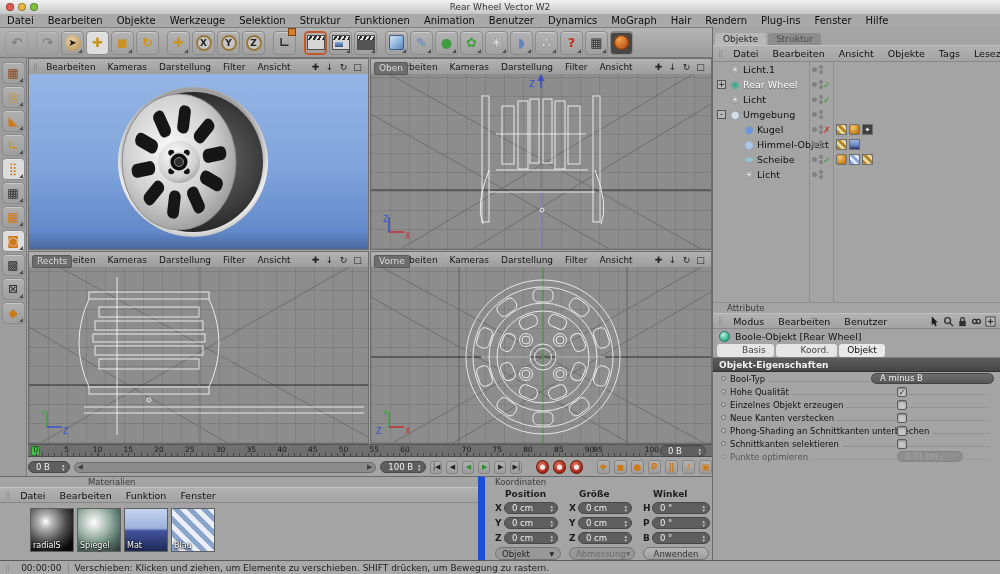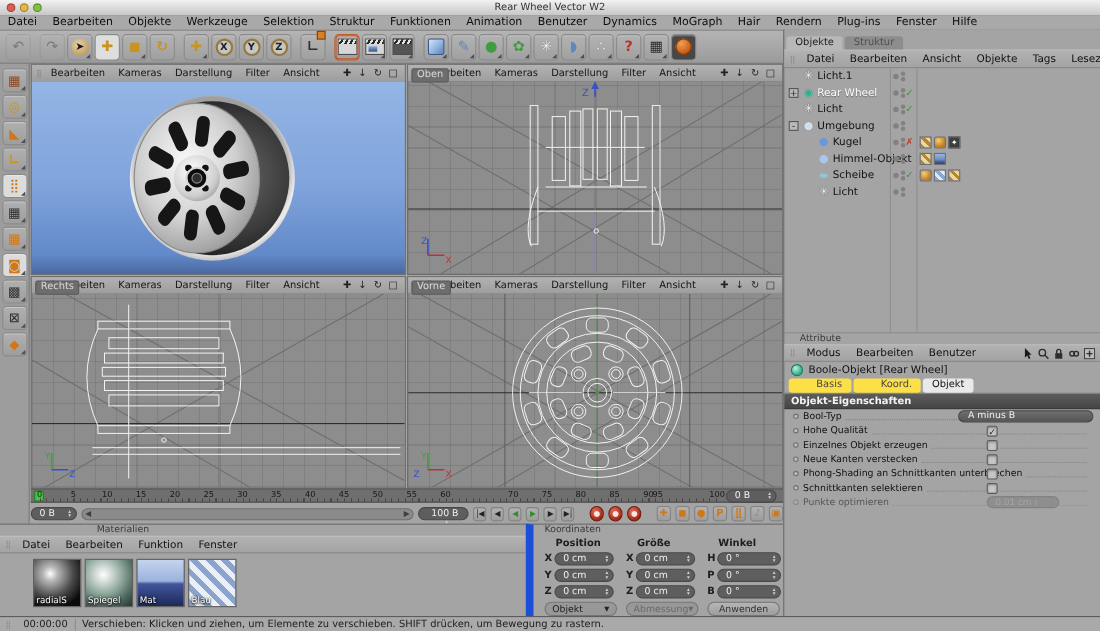--- a/index.html
+++ b/index.html
@@ -168,21 +168,21 @@
   .tag-sky-image{background:linear-gradient(#9ab4e0 0%,#6f8cc4 55%,#26356a 100%);}
   .tag-stripes{background:repeating-linear-gradient(45deg,#88a8d8 0 3px,#e2e9f5 3px 6px);}
 
   .attr-title{padding-left:14px;}
   .aobj{height:15px;display:flex;align-items:center;font-size:9.5px;padding-left:6px;gap:5px;}
   .oball{width:11px;height:11px;border-radius:50%;background:radial-gradient(circle at 35% 30%,#bdf0dc,#2fae8e 70%);
          border:1px solid #1d7a62;box-sizing:border-box;flex:none;}
   .atabs{display:flex;gap:2px;padding-left:4px;height:13px;}
   .atab{font-size:9px;padding:0 8px;border-radius:3px;line-height:13px;}
   .atab.active{background:#e9e9e9;color:#111;}
-  .atab.inactive{background:#fde047;color:#454545;padding-left:25px;}
+  .atab.inactive{background:#e5e5e5;color:#454545;padding-left:25px;}
   .asec{height:13px;background:linear-gradient(#5d5d5d,#454545);color:#f2f2f2;font-size:9px;font-weight:bold;
         display:flex;align-items:center;padding-left:6px;border-top:1px solid #7e7e7e;border-bottom:1px solid #303030;}
   .arow{height:13px;display:flex;align-items:center;font-size:8.5px;padding:0 8px 0 8px;position:relative;}
   .arow.disabled{opacity:.55;}
   .abul{width:5px;height:5px;border:1px solid #6f6f6f;border-radius:50%;background:#bdbdbd;margin-right:4px;flex:none;box-sizing:border-box;}
   .alab{white-space:nowrap;flex:none;}
   .alead{flex:1;border-bottom:1px dotted #858585;height:1px;margin:5px 4px 0 4px;min-width:0;}
   .actl{position:absolute;left:158px;right:6px;display:flex;align-items:center;}
   .adrop{height:11px;width:100%;background:linear-gradient(#6e6e6e,#565656);border:1px solid #434343;border-radius:7px;
          color:#f0f0f0;font-size:8.5px;display:flex;align-items:flex-end;padding:0 8px;box-sizing:border-box;justify-content:space-between;}
@@ -629,21 +629,21 @@
         <span class="v">0 B</span>
         <span class="stp">
           <span>▴</span>
           <span>▾</span>
         </span>
       </div>
       <div class="sbar">
         <span>◀</span>
         <span>▶</span>
       </div>
-      <div class="fld" style="width: 48px; flex-direction: column;">
+      <div class="fld" style="width: 48px;">
         <span class="v">100 B</span>
         <span class="stp">
           <span>▴</span>
           <span>▾</span>
         </span>
       </div>
       <div class="pbtn">│◀</div>
       <div class="pbtn">◀</div>
       <div class="pbtn green">◀</div>
       <div class="pbtn green">▶</div>

